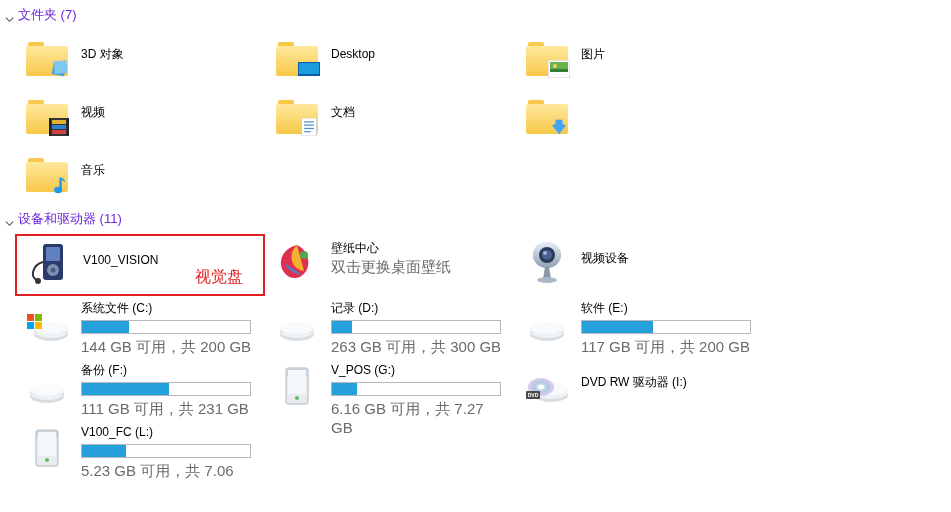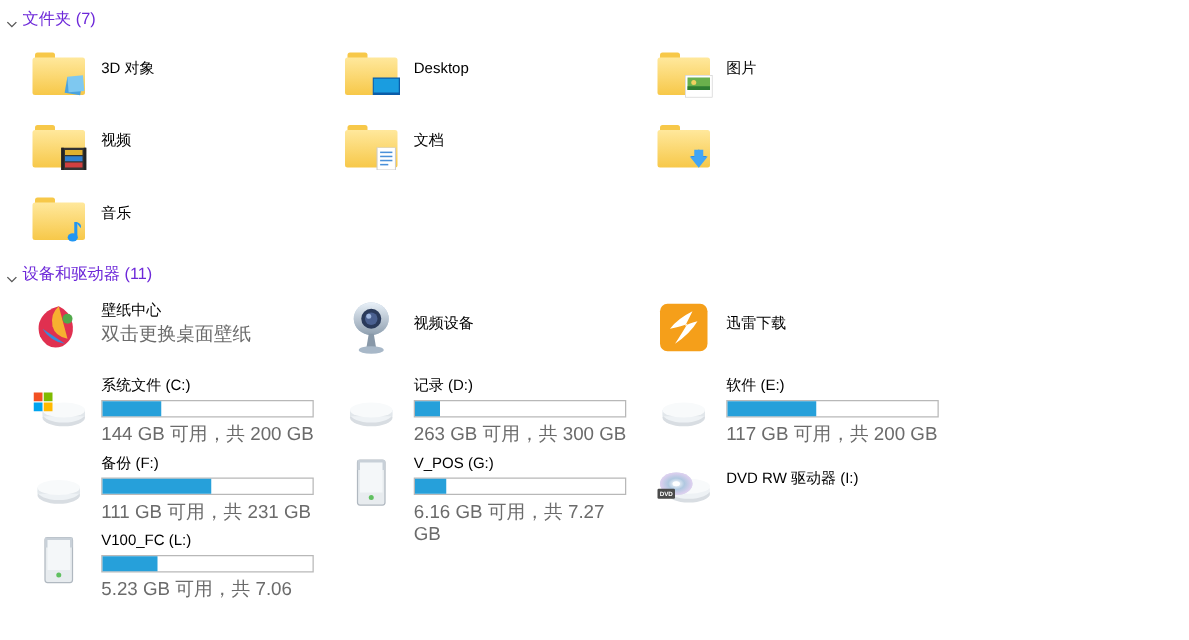--- a/index.html
+++ b/index.html
@@ -160,20 +160,36 @@
   <span class="chevron">
     <svg width="9" height="9" viewBox="0 0 10 10">
         <path d="M1 3 L5 7 L9 3" stroke="#555" stroke-width="1.2" fill="none"></path>
       </svg>
   </span>
   <span>设备和驱动器 (11)</span>
 </div>
 
 <div class="grid">
 
+  <div class="item tall highlight">
+    <div class="icon-box">
+      <svg width="40" height="44" viewBox="0 0 40 44">
+          <rect x="14" y="2" width="20" height="36" rx="3" fill="#2a3a6a"></rect>
+          <rect x="17" y="5" width="14" height="14" rx="1" fill="#6080c0"></rect>
+          <circle cx="24" cy="28" r="6" fill="#8090b0"></circle>
+          <circle cx="24" cy="28" r="2.5" fill="#4a5a8a"></circle>
+          <path d="M14 20 Q6 22 4 30 Q3 36 8 38" stroke="#333" stroke-width="2" fill="none"></path>
+          <circle cx="9" cy="39" r="3" fill="#333"></circle>
+        </svg>
+    </div>
+    <div class="item-text">
+        <span class="item-label">V100_VISION</span>
+      </div>
+    <span class="annotation">视觉盘</span>
+  </div>
 
   <div class="item tall">
     <div class="icon-box">
       <svg width="42" height="42" viewBox="0 0 42 42">
           <path d="M21 4 Q30 8 32 18 Q34 30 24 36 Q12 40 6 28 Q2 16 12 8 Q16 5 21 4 Z" fill="#e03050"></path>
           <path d="M21 4 Q14 10 16 20 Q18 28 28 30" fill="#f7b030"></path>
           <path d="M8 22 Q14 32 26 34" fill="#3a8ad8"></path>
           <circle cx="28" cy="14" r="4" fill="#50a84a"></circle>
         </svg>
     </div>
@@ -199,31 +215,20 @@
               <stop offset="1" stop-color="#90a0b0"></stop>
             </linearGradient>
           </defs>
         </svg>
     </div>
     <div class="item-text">
         <span class="item-label">视频设备</span>
       </div>
   </div>
 
-  <div class="item tall">
-    <div class="icon-box">
-      <svg width="42" height="42" viewBox="0 0 42 42">
-          <rect x="2" y="2" width="38" height="38" rx="6" fill="#f59f1a"></rect>
-          <path d="M28 8 Q16 14 10 22 Q20 20 24 18 Q18 28 14 34 Q26 26 32 16 Q24 18 22 20 Q26 12 28 8 Z" fill="#fff"></path>
-        </svg>
-    </div>
-    <div class="item-text">
-        <span class="item-label">迅雷下载</span>
-      </div>
-  </div>
 
   <div class="item tall">
     <div class="icon-box">
       <svg width="44" height="40" viewBox="0 0 44 40">
           <ellipse cx="26" cy="30" rx="17" ry="7" fill="#d8dde2"></ellipse>
           <ellipse cx="26" cy="27" rx="17" ry="7" fill="#eef2f5"></ellipse>
           <rect x="9" y="24" width="34" height="5" fill="#e2e7eb"></rect>
           <ellipse cx="26" cy="24" rx="17" ry="6" fill="#f8fafb"></ellipse>
           <rect x="2" y="10" width="7" height="7" fill="#f25022"></rect>
           <rect x="10" y="10" width="7" height="7" fill="#7fba00"></rect>

